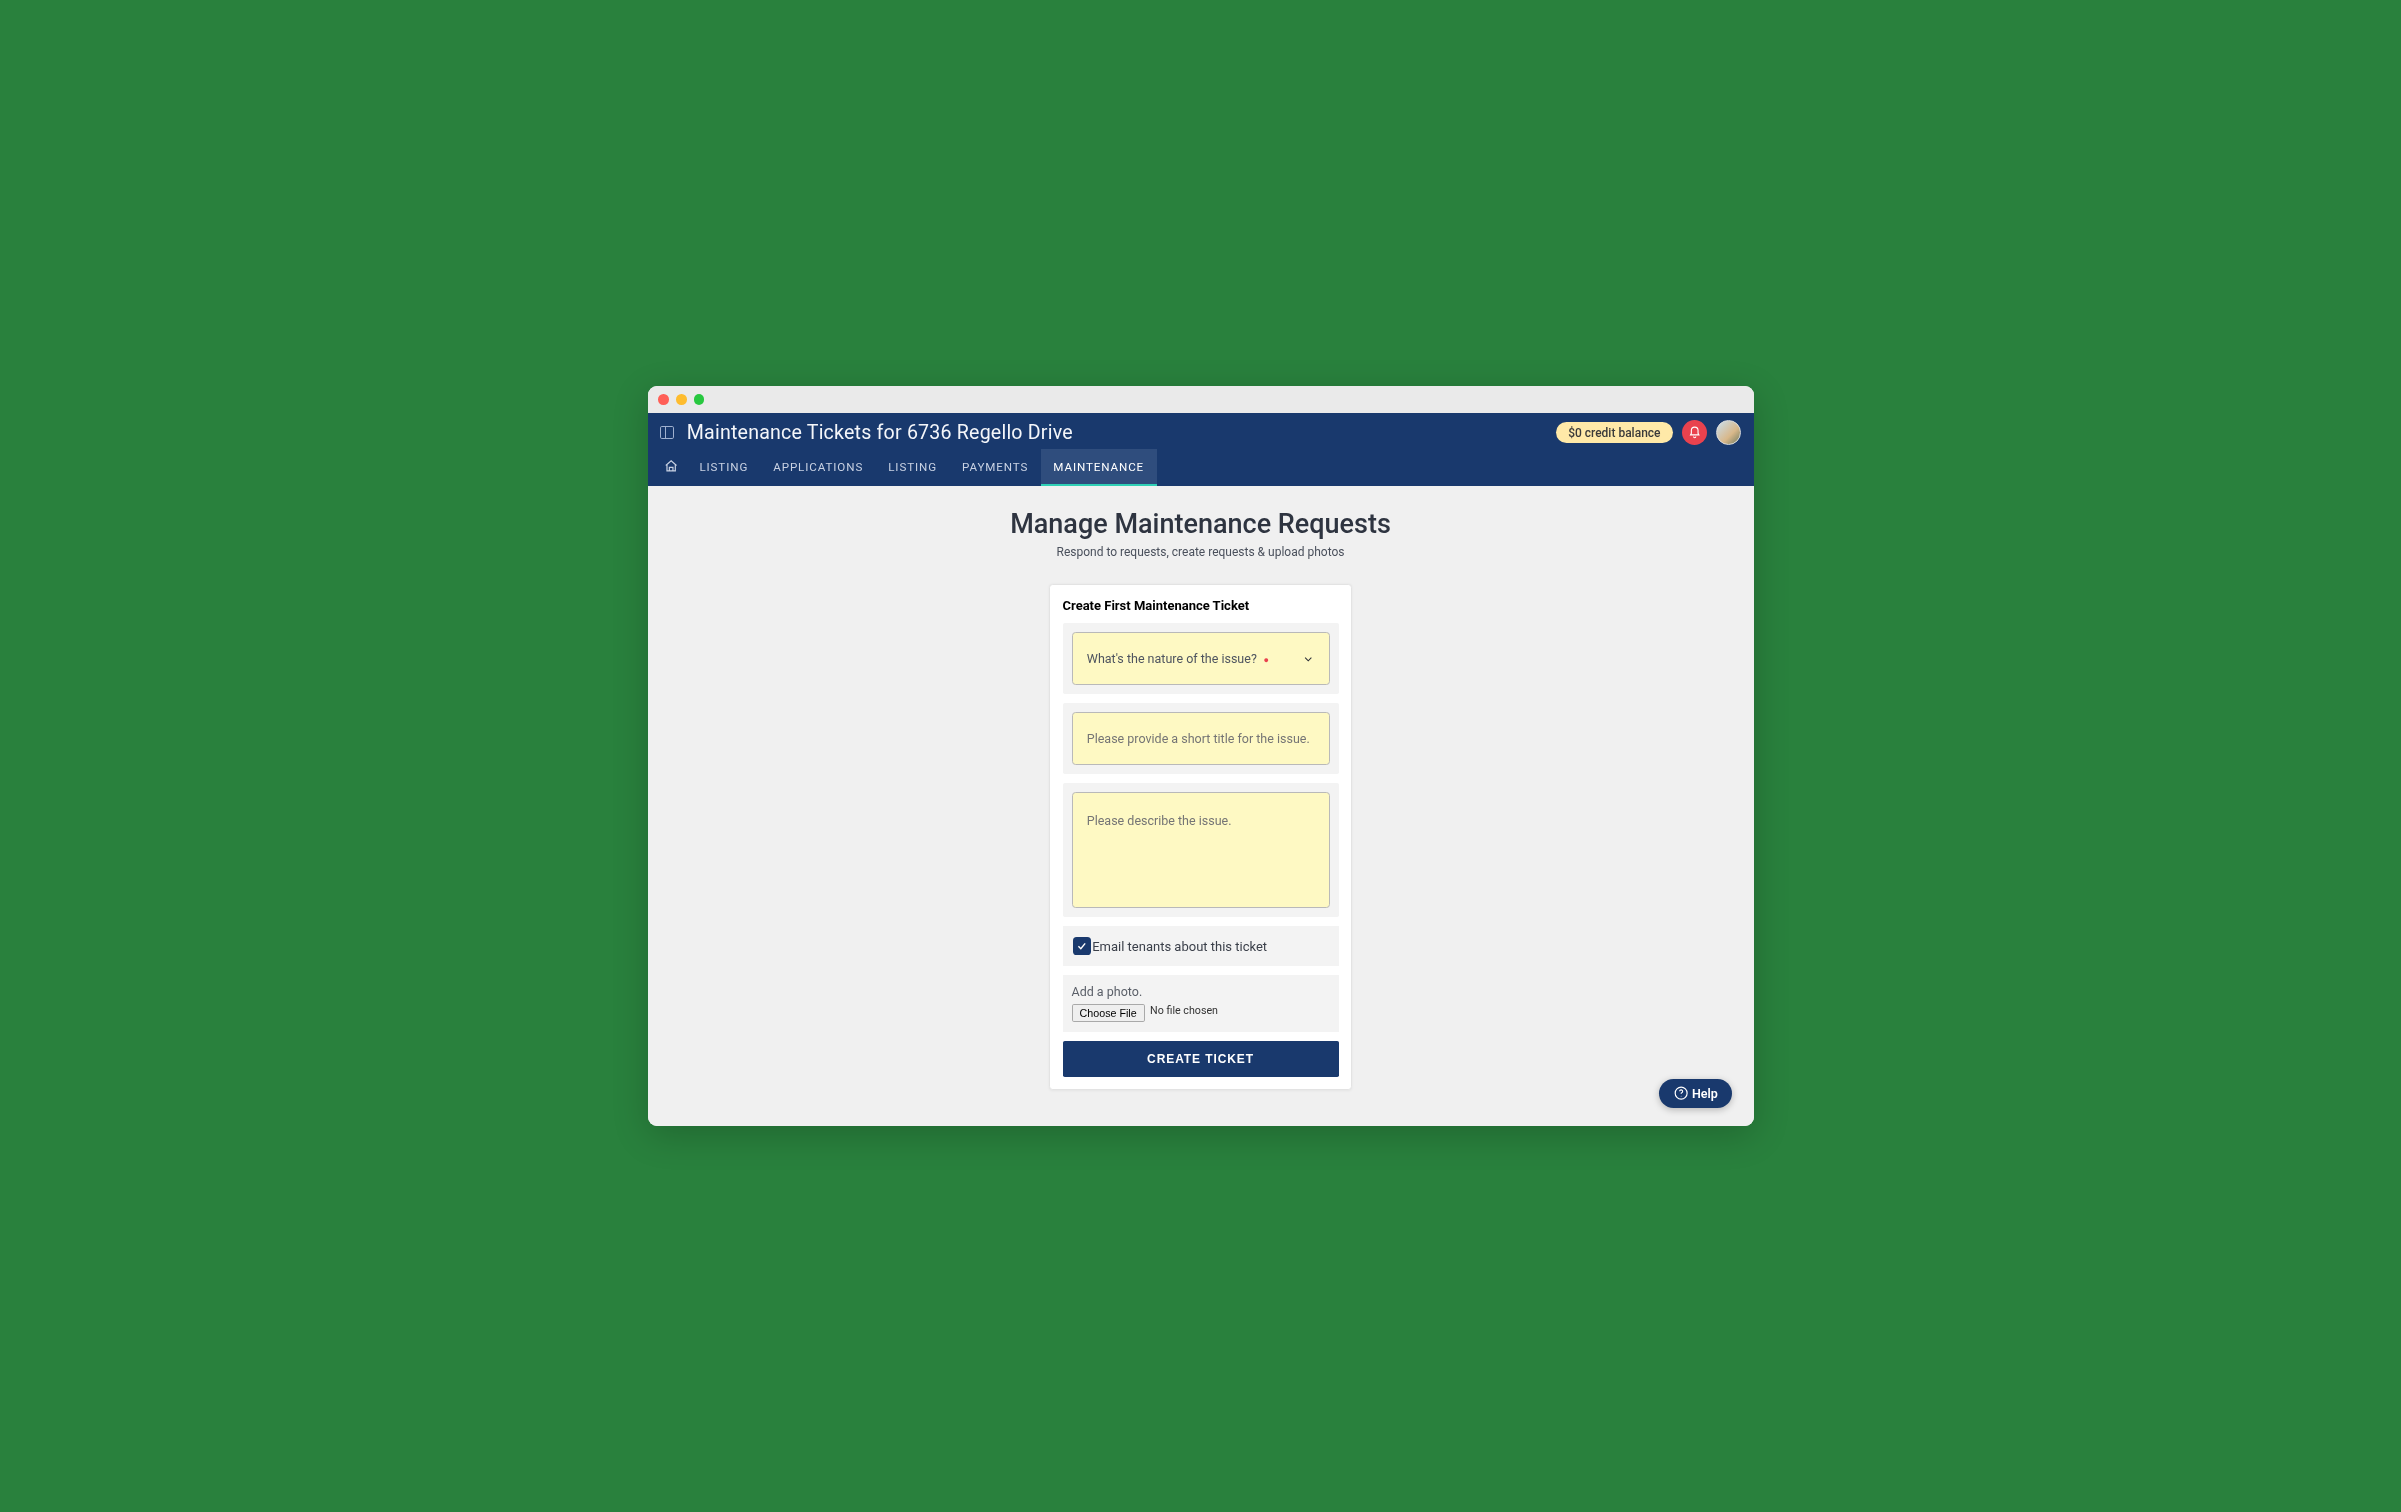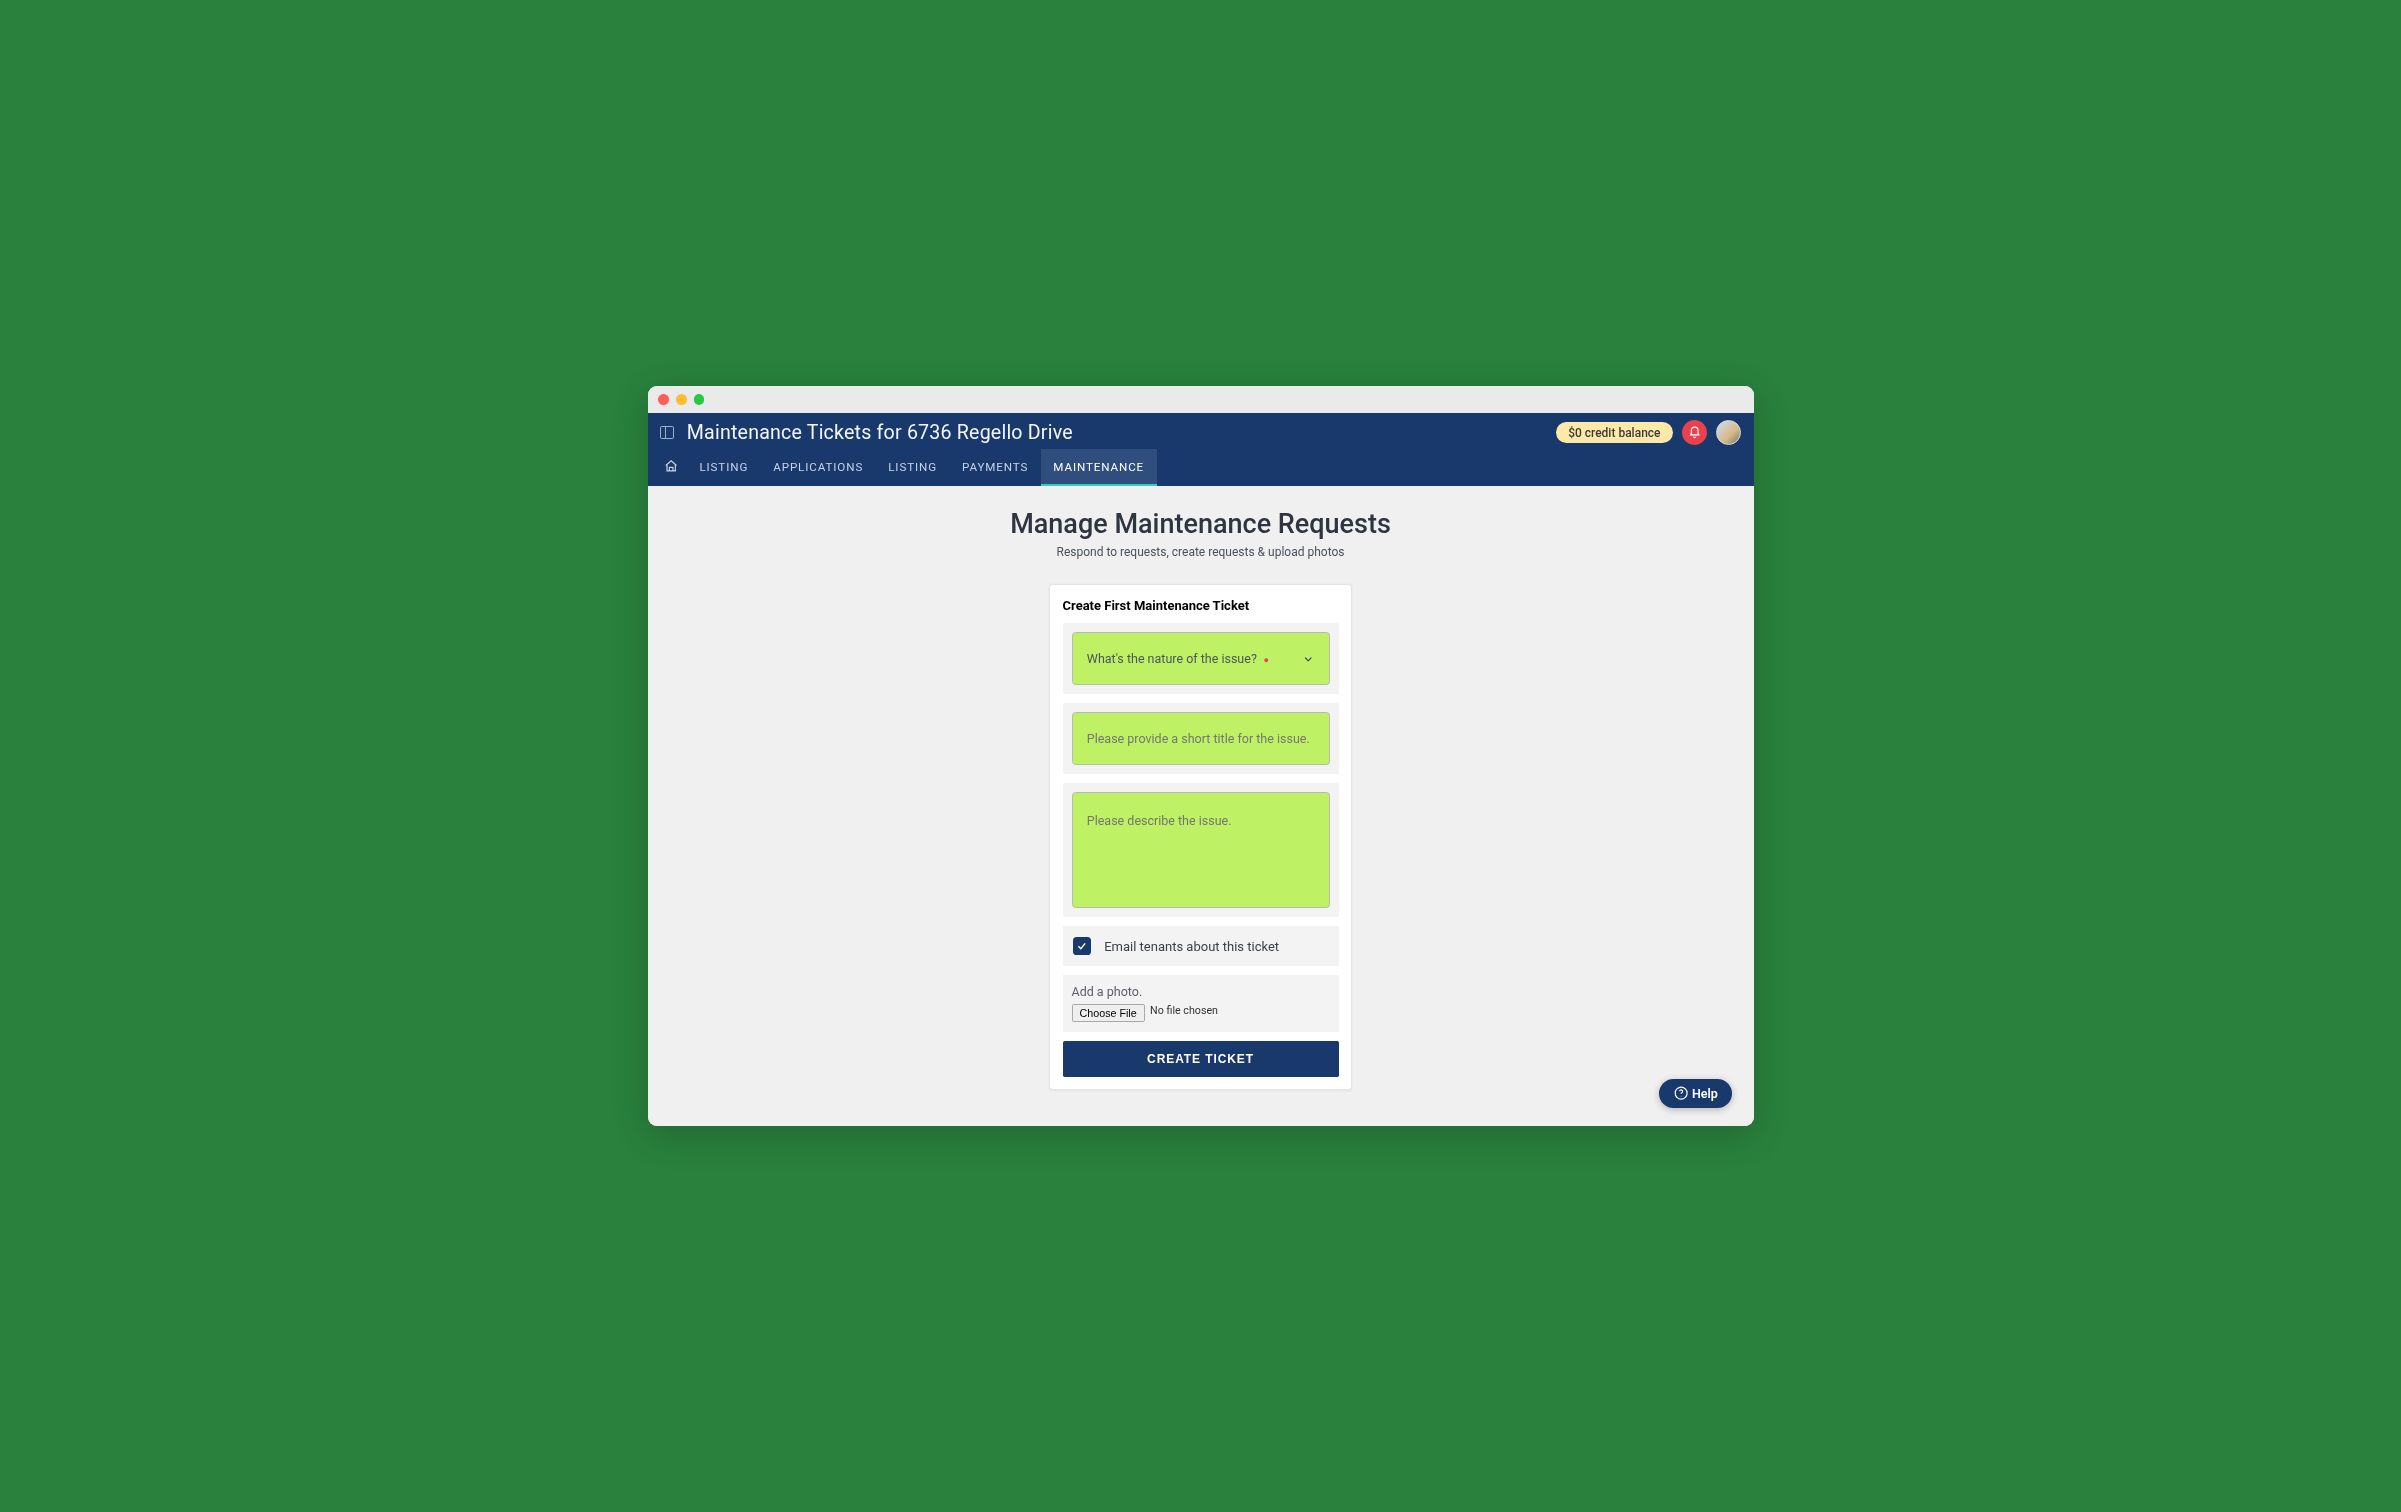--- a/index.html
+++ b/index.html
@@ -141,39 +141,39 @@
     color: #000000;
     margin-bottom: 10.7px;
   }
   .field-block {
     background: #f3f3f3;
     padding: 9px;
     border-radius: 1.8px;
     margin-bottom: 9px;
   }
   .field-box {
-    background: #bef264;
+    background: #fef9c3;
     border: 0.9px solid #b9b9b9;
     border-radius: 3.6px;
     padding: 18px 14.3px;
     font-size: 12.5px;
     color: #4e545f;
     display:flex; align-items:center; justify-content:space-between;
     cursor:pointer;
   }
   .field-box.ta { align-items:center; min-height:116px; cursor:text;}
   .field-box input, .field-box textarea {
     border:none; background:transparent; width:100%; font:inherit; color:inherit; outline:none; resize:none;
   }
   .req-dot { color:#e9424e; font-size:9px; margin-left:3.6px; vertical-align:middle;}
   .chev { width:12.5px; height:12.5px; }
   .chev svg{width:12.5px;height:12.5px;stroke:#2b2f38;fill:none;stroke-width:2;}
 
   .checkbox-row {
-    display:flex; align-items:center; gap:13px;
+    display:flex; align-items:center; gap:1px;
     background:#f3f3f3; padding:10.7px; margin-bottom:9px;
   }
   .cb {
     width:18px; height:18px; border-radius:3.6px; background:#19396d;
     display:flex;align-items:center;justify-content:center;cursor:pointer;
   }
   .cb svg{width:11.6px;height:11.6px;stroke:#fff;fill:none;stroke-width:3;}
   .cb-label{font-size:13px;color:#3a3f49;}
 
   .photo-block{

